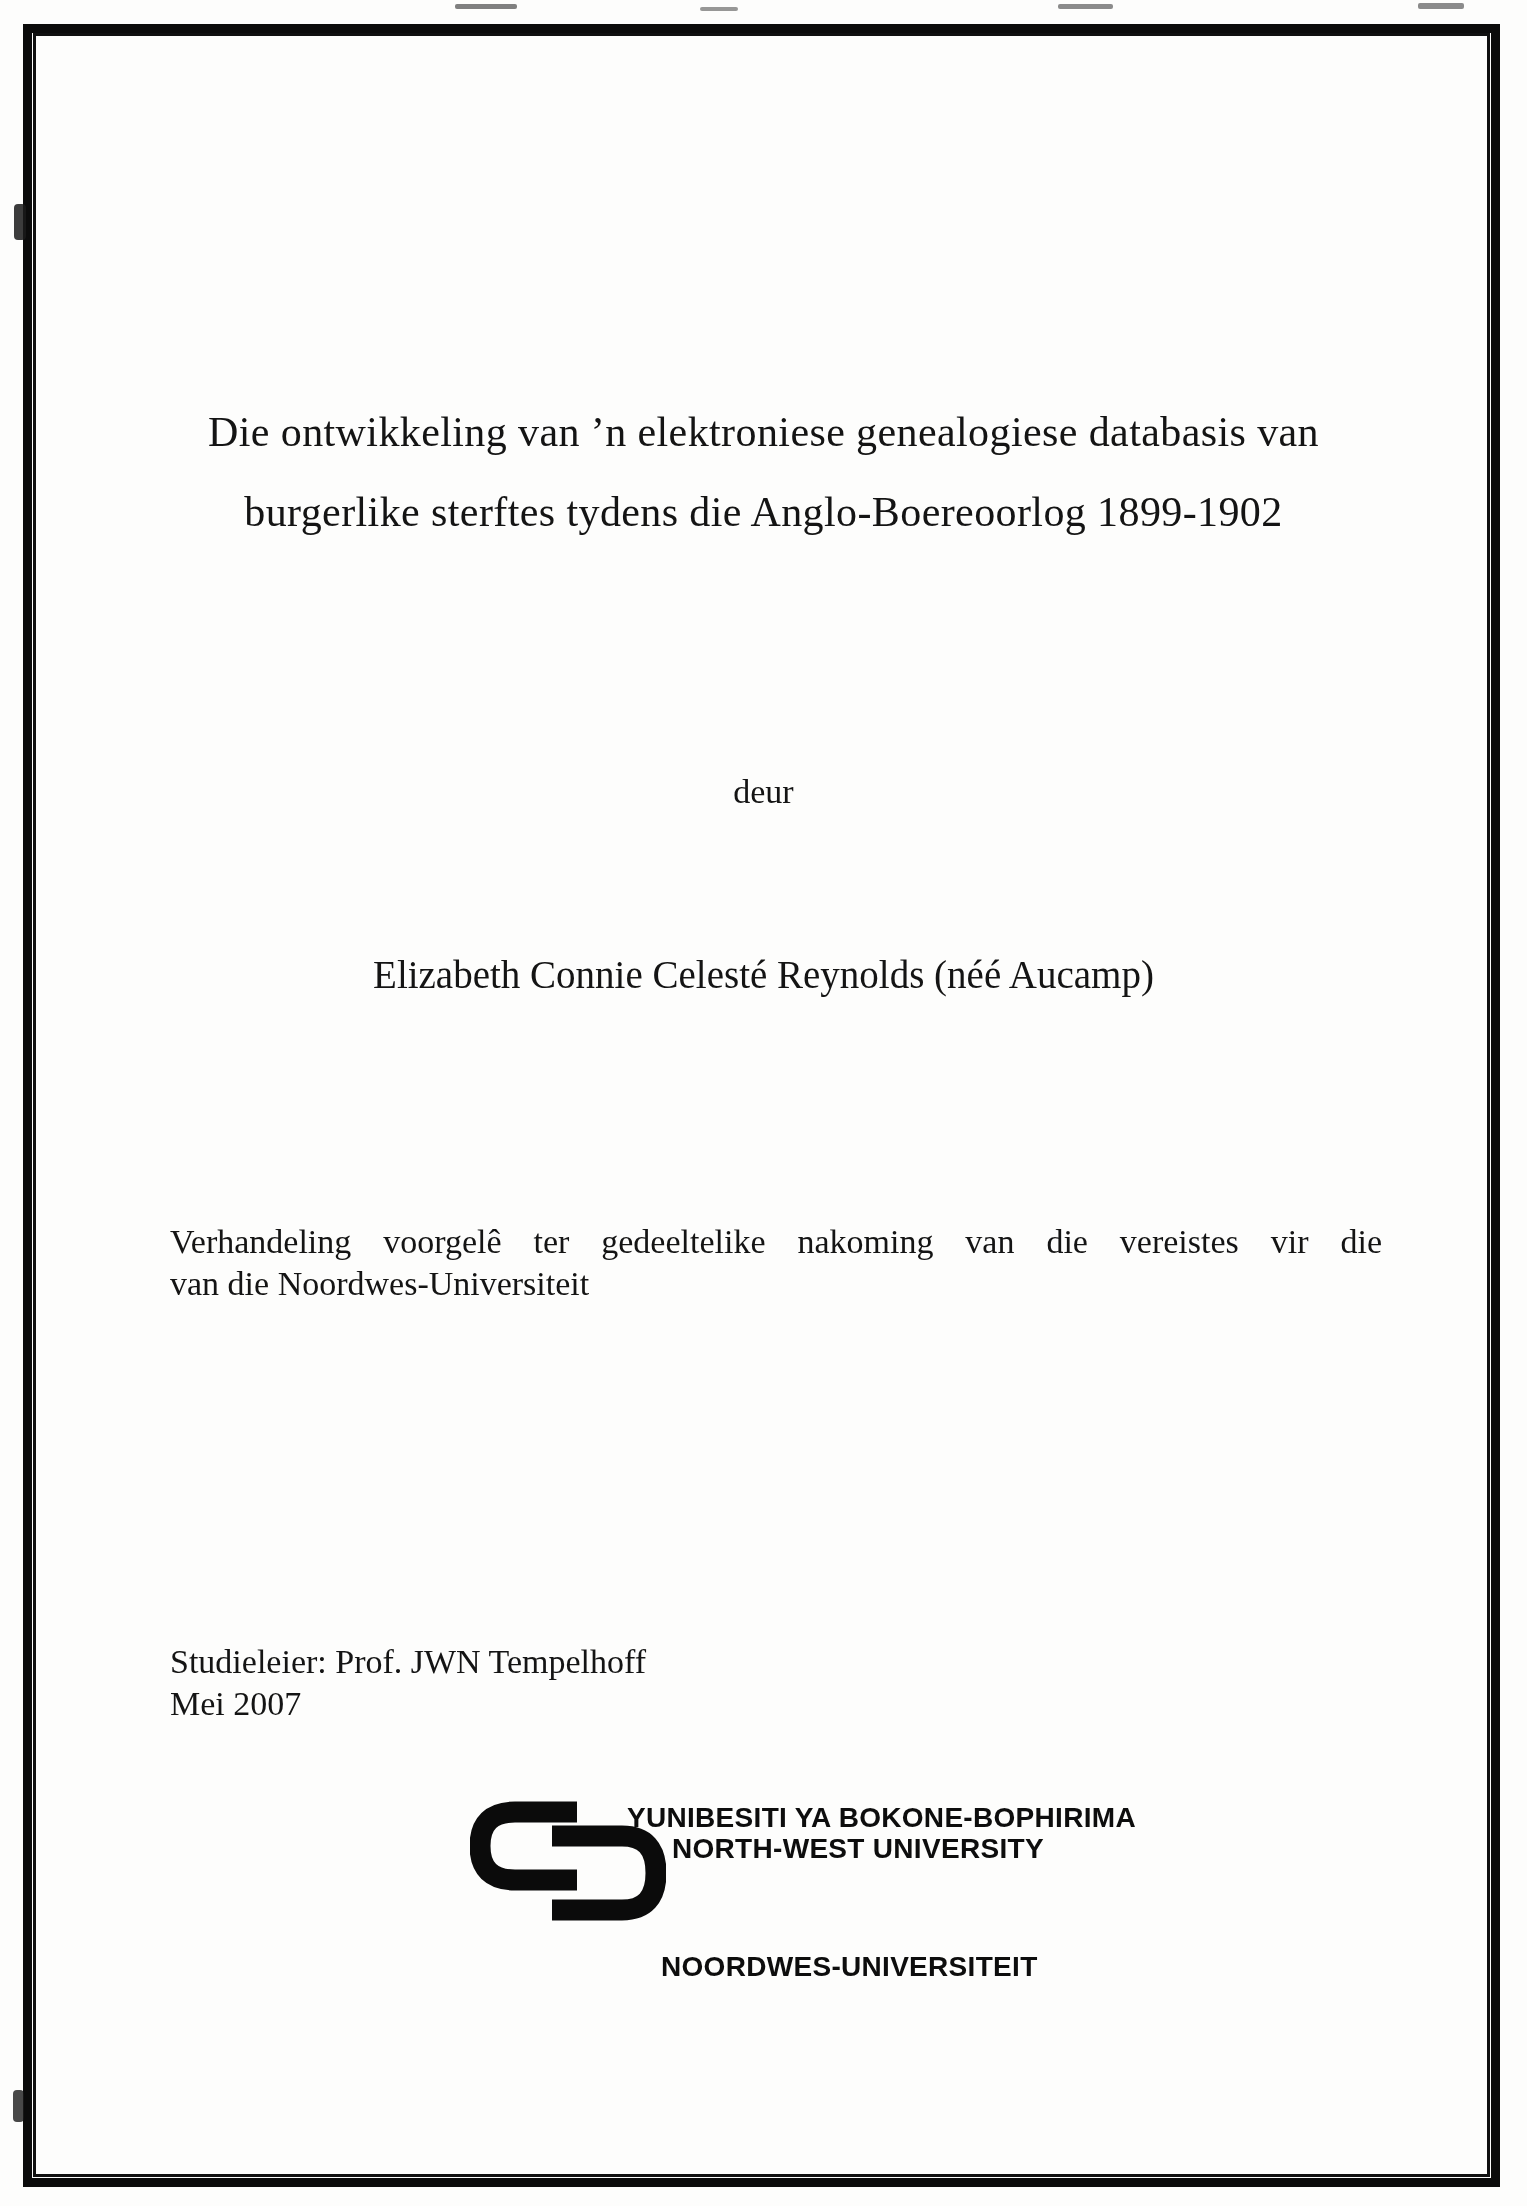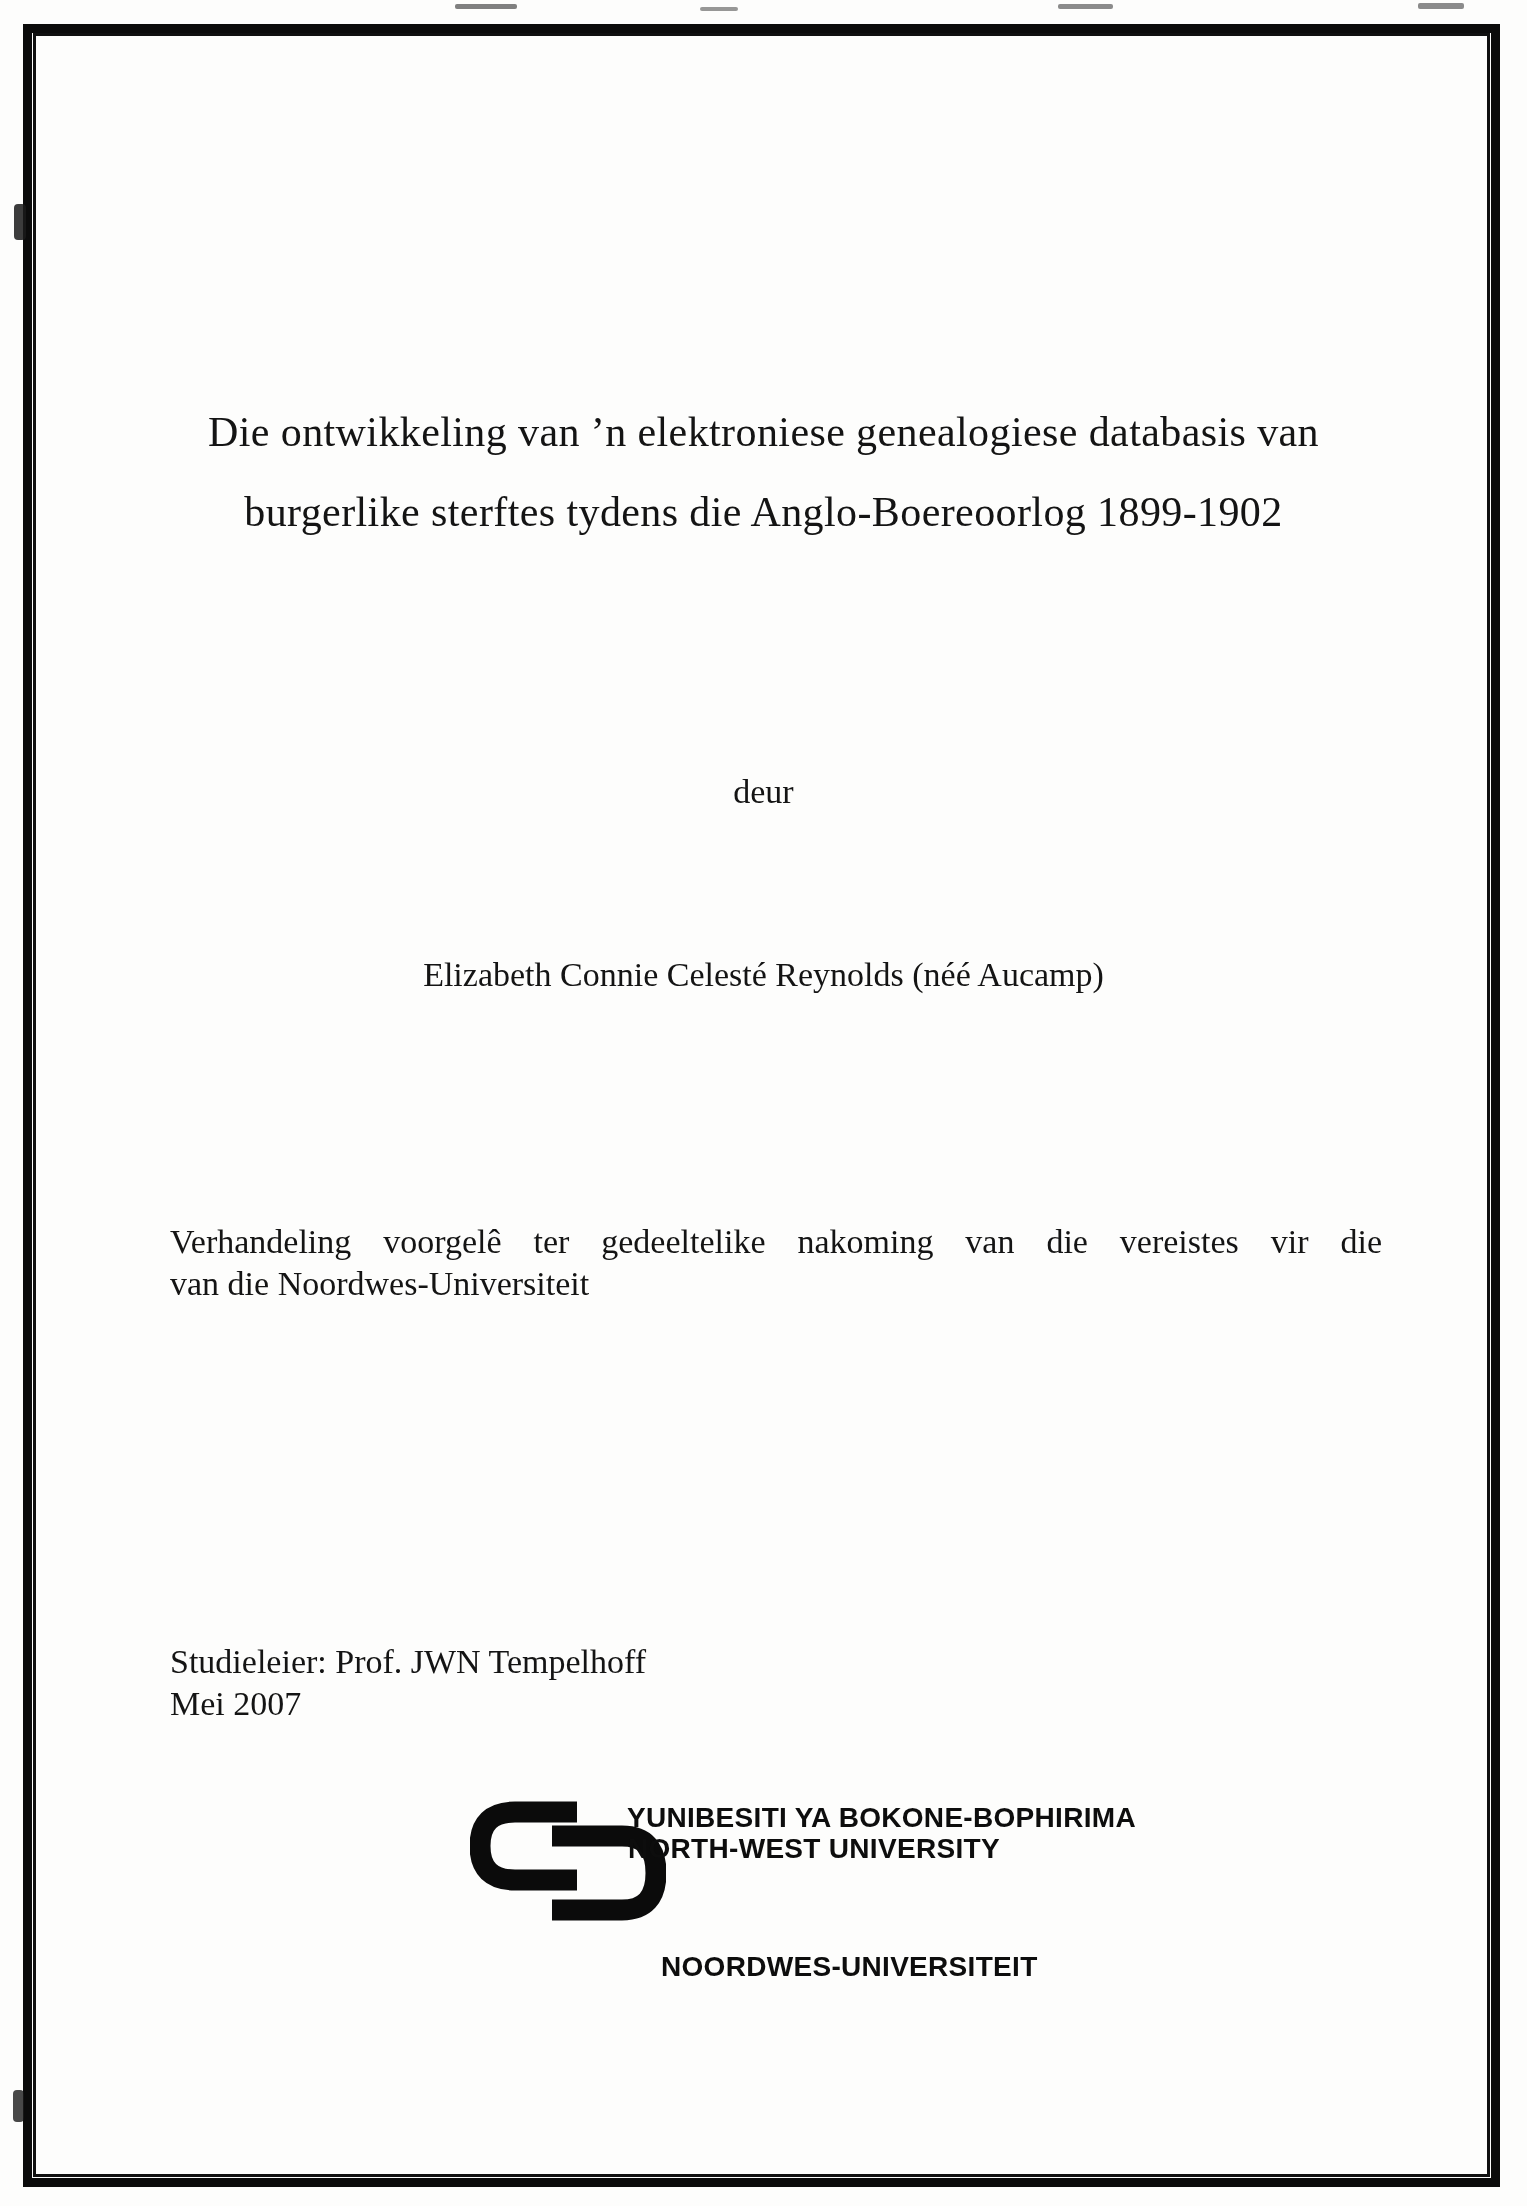--- a/index.html
+++ b/index.html
@@ -51,21 +51,21 @@
     position: absolute;
     left: 0; right: 0; top: 772px;
     text-align: center;
     font-size: 34px;
     line-height: 40px;
   }
   .author {
     position: absolute;
     left: 0; right: 0; top: 952px;
     text-align: center;
-    font-size: 34px;
+    font-size: 39px;
     line-height: 46px;
   }
   .desc {
     position: absolute;
     left: 170px; top: 1221px;
     width: 1212px;
     font-size: 34px;
     line-height: 42px;
   }
   .desc .just {
@@ -95,21 +95,21 @@
     position: absolute;
     font-family: "Liberation Sans", sans-serif;
     font-size: 28px;
     font-weight: 700;
     line-height: 30px;
     letter-spacing: 0.3px;
     color: #0d0d0d;
     white-space: nowrap;
   }
   .logo-line.l1 { left: 588px; top: 1803px; margin-left: 39px; }
-  .logo-line.l2 { left: 628px; top: 1834px; }
+  .logo-line.l2 { left: 672px; top: 1834px; }
   .logo-line.l3 { left: 648px; top: 1952px; margin-left: 13px; }
 </style>
 </head>
 <body>
 
 <div class="frame-outer">
   <div class="frame-inner"></div>
 </div>
 
 <div class="scuff s1"></div>

